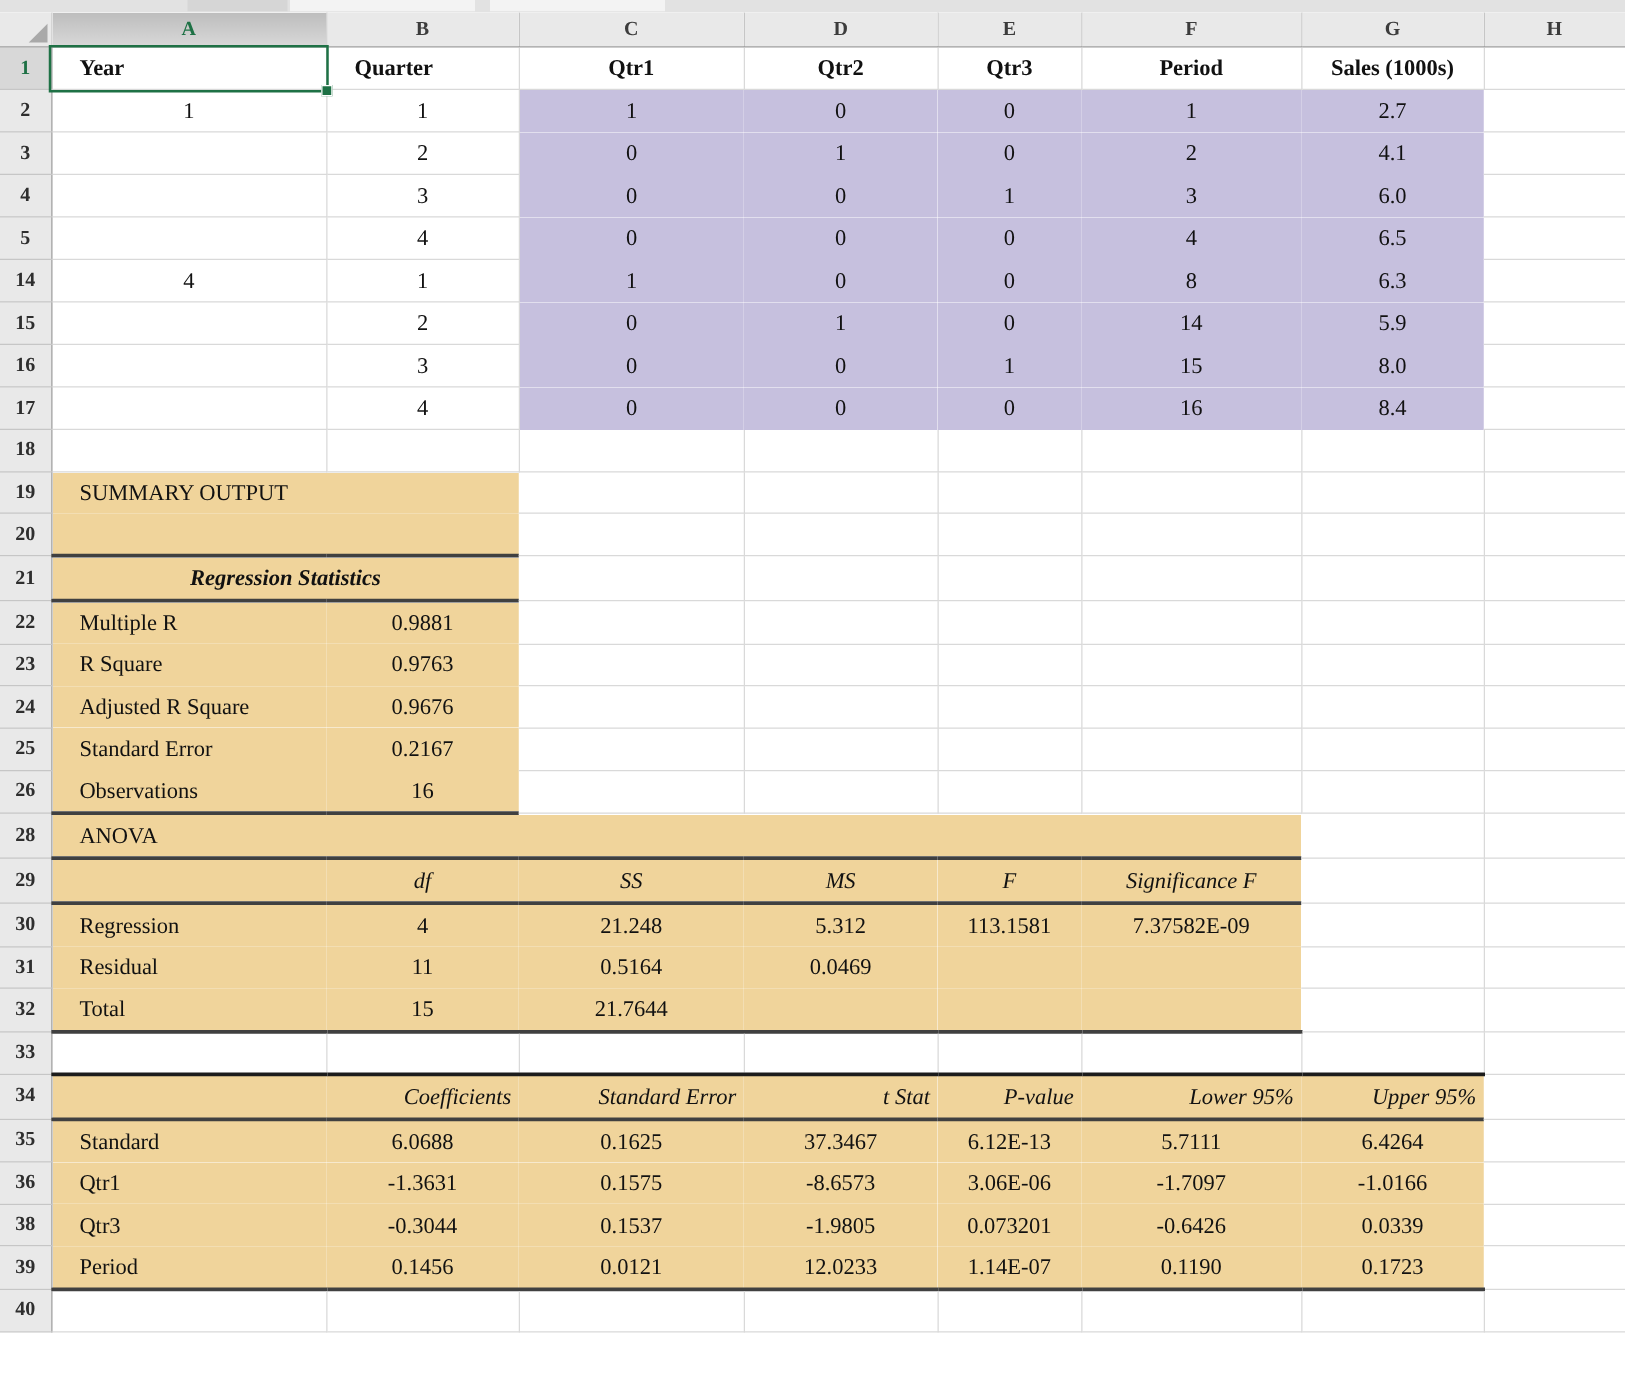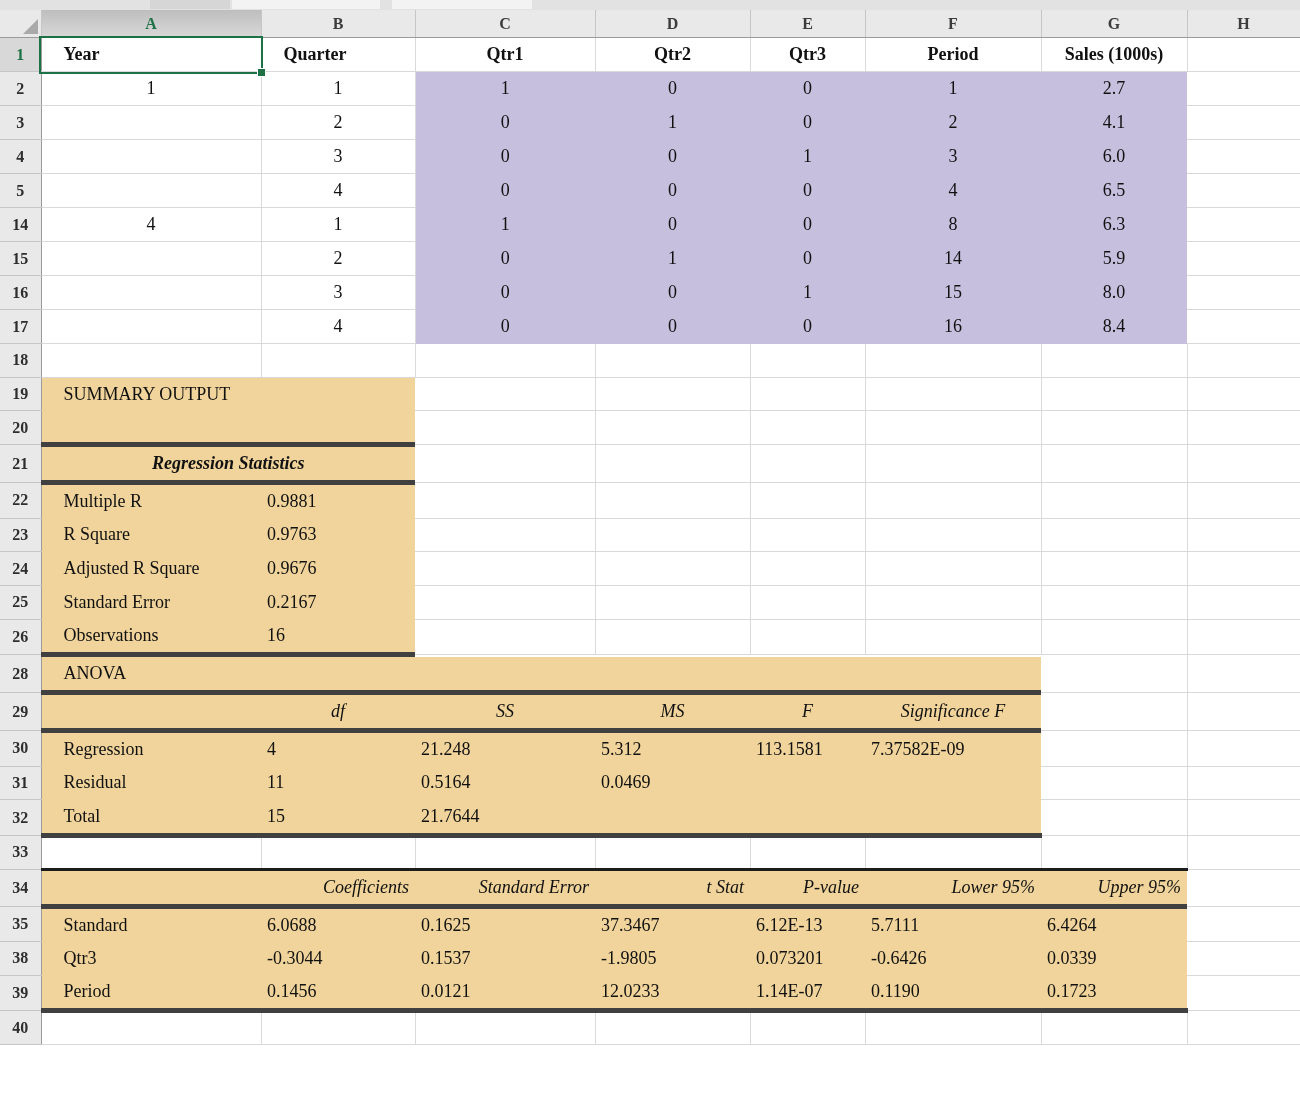--- a/index.html
+++ b/index.html
@@ -44,25 +44,25 @@
 
   td{
     font-size:18px;color:#111;padding:0 6px;overflow:hidden;white-space:nowrap;
     line-height:33px;
   }
   td.p{border-right:1px solid #D9D9D9;border-bottom:1px solid #D9D9D9;}
   td.tan{background:#F0D49B;}
   td.pur{background:#C6C0DE;}
   .l{text-align:left;padding-left:22px;}
   .c{text-align:center;}
-  .r{text-align:left;}
+  .r{text-align:center;}
   .b{font-weight:bold;}
   .i{font-style:italic;}
   .bi{font-style:italic;font-weight:bold;}
-  .bb{border-bottom:5px solid #404040;}
+  .bb{border-bottom:3px solid #404040;}
   .bt{border-top:3px solid #1C1C1C;text-align:right;}
 
   
   #sel-box{
     position:absolute;left:39px;top:36px;width:224px;height:38px;
     border:2.5px solid #1E7145;box-sizing:border-box;pointer-events:none;
   }
   #sel-handle{
     position:absolute;right:-5px;bottom:-5px;width:7px;height:7px;
     background:#1E7145;border:1px solid #fff;
@@ -377,20 +377,31 @@
         <td class="tan l">Standard</td>
         <td class="tan r">6.0688</td>
         <td class="tan r">0.1625</td>
         <td class="tan r">37.3467</td>
         <td class="tan r">6.12E-13</td>
         <td class="tan r">5.7111</td>
         <td class="tan r">6.4264</td>
         <td class="p"></td>
       </tr>
       <tr>
+        <th>36</th>
+        <td class="tan l">Qtr1</td>
+        <td class="tan r">-1.3631</td>
+        <td class="tan r">0.1575</td>
+        <td class="tan r">-8.6573</td>
+        <td class="tan r">3.06E-06</td>
+        <td class="tan r">-1.7097</td>
+        <td class="tan r">-1.0166</td>
+        <td class="p"></td>
+      </tr>
+      <tr>
         <th>38</th>
         <td class="tan l">Qtr3</td>
         <td class="tan r">-0.3044</td>
         <td class="tan r">0.1537</td>
         <td class="tan r">-1.9805</td>
         <td class="tan r">0.073201</td>
         <td class="tan r">-0.6426</td>
         <td class="tan r">0.0339</td>
         <td class="p"></td>
       </tr>

